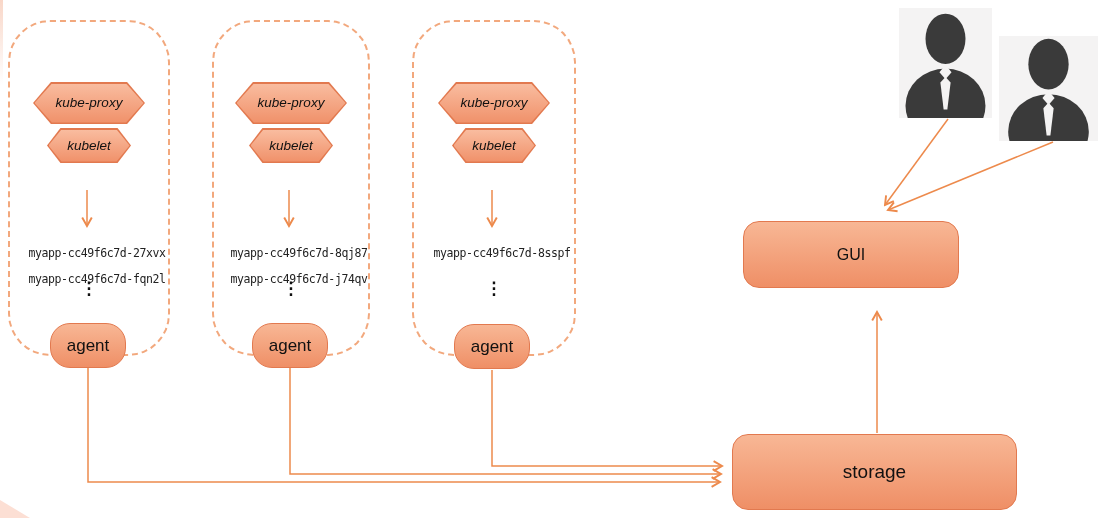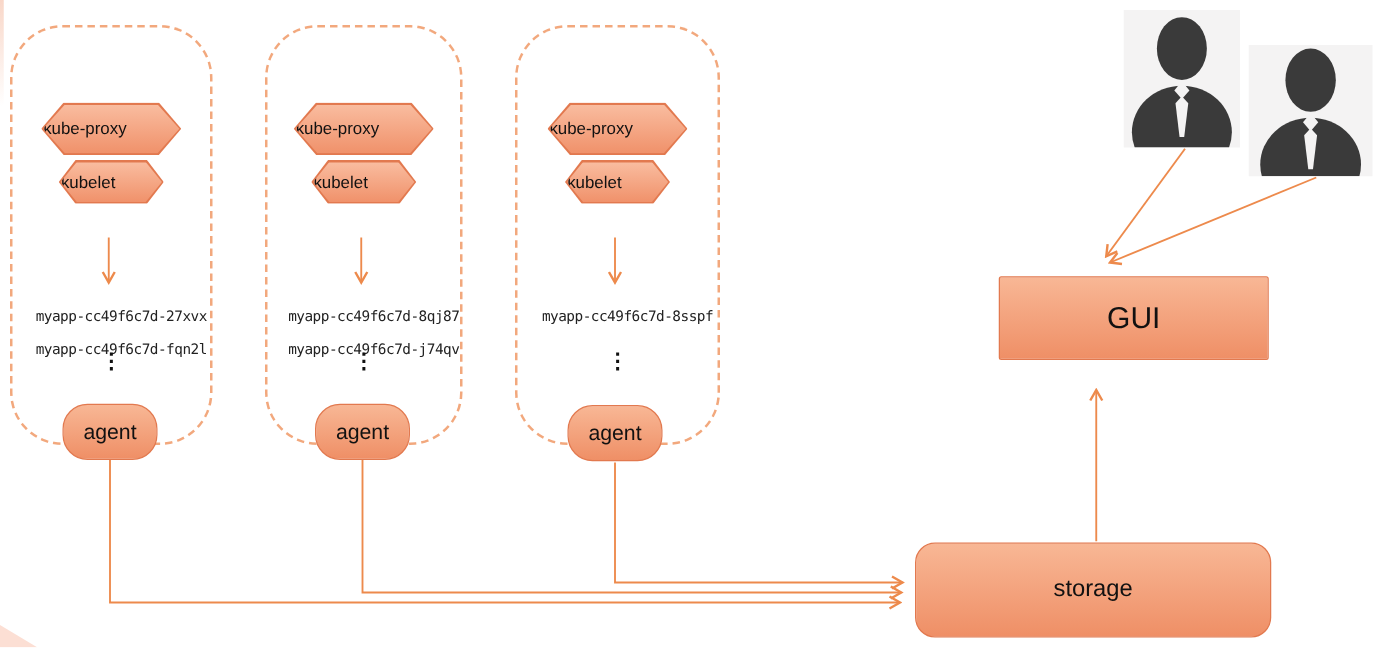--- a/index.html
+++ b/index.html
@@ -18,42 +18,42 @@
   .node1{left:8px;width:158px;}
   .node2{left:212px;width:154px;}
   .node3{left:412px;width:160px;}
 
   
   .hex{position:absolute;left:50%;transform:translateX(-50%);}
   .hex-border{position:absolute;inset:0;background:#E2794F;
     clip-path:polygon(16% 0,84% 0,100% 50%,84% 100%,16% 100%,0 50%);}
   .hex-fill{position:absolute;inset:1.5px;background:linear-gradient(#F9BC9F,#F0916A);
     clip-path:polygon(16% 0,84% 0,100% 50%,84% 100%,16% 100%,0 50%);
-    display:flex;align-items:center;justify-content:flex-start;}
+    display:flex;align-items:center;justify-content:center;font-style:italic;}
   .hex-kubeproxy{top:60px;width:112px;height:42px;}
   .hex-kubelet{top:106px;width:84px;height:35px;}
   .hex-label{font-size:13.5px;color:#111;text-align:center;line-height:1.15;}
   .hex-kubelet .hex-label{width:44px;word-break:break-all;overflow-wrap:anywhere;}
 
   
   .pods{position:absolute;top:218px;left:16px;right:0;text-align:center;
     font-family:"DejaVu Sans Mono",monospace;font-size:11.5px;letter-spacing:-0.4px;
     line-height:26px;color:#222;}
   .ellipsis{position:absolute;top:258px;left:0;right:0;text-align:center;
     font-size:17px;font-weight:bold;color:#111;line-height:1;}
 
   
   .box{position:absolute;display:flex;align-items:center;justify-content:center;
     background:linear-gradient(#F8B795,#EF8F66);border:1.5px solid #E2794F;
     box-sizing:border-box;color:#111;z-index:4;}
   .agent{width:76px;height:45px;border-radius:20px;font-size:17px;}
   .agent1{left:50px;top:323px;}
   .agent2{left:252px;top:323px;}
   .agent3{left:454px;top:324px;}
-  .gui-box{left:799px;top:221px;width:216px;height:67px;border-radius:2px;font-size:24px;}
+  .gui-box{left:743px;top:221px;width:216px;height:67px;border-radius:16px;font-size:16px;}
   .storage-box{left:732px;top:434px;width:285px;height:76px;border-radius:16px;font-size:19px;justify-content:center;}
 
   
   .person{position:absolute;background:#f4f3f3;overflow:hidden;z-index:1;}
   .person1{left:899px;top:8px;width:93px;height:110px;}
   .person2{left:999px;top:36px;width:99px;height:105px;}
   .person svg{width:100%;height:100%;display:block;}
 
   
   #connectors{position:absolute;left:0;top:0;width:1103px;height:518px;

